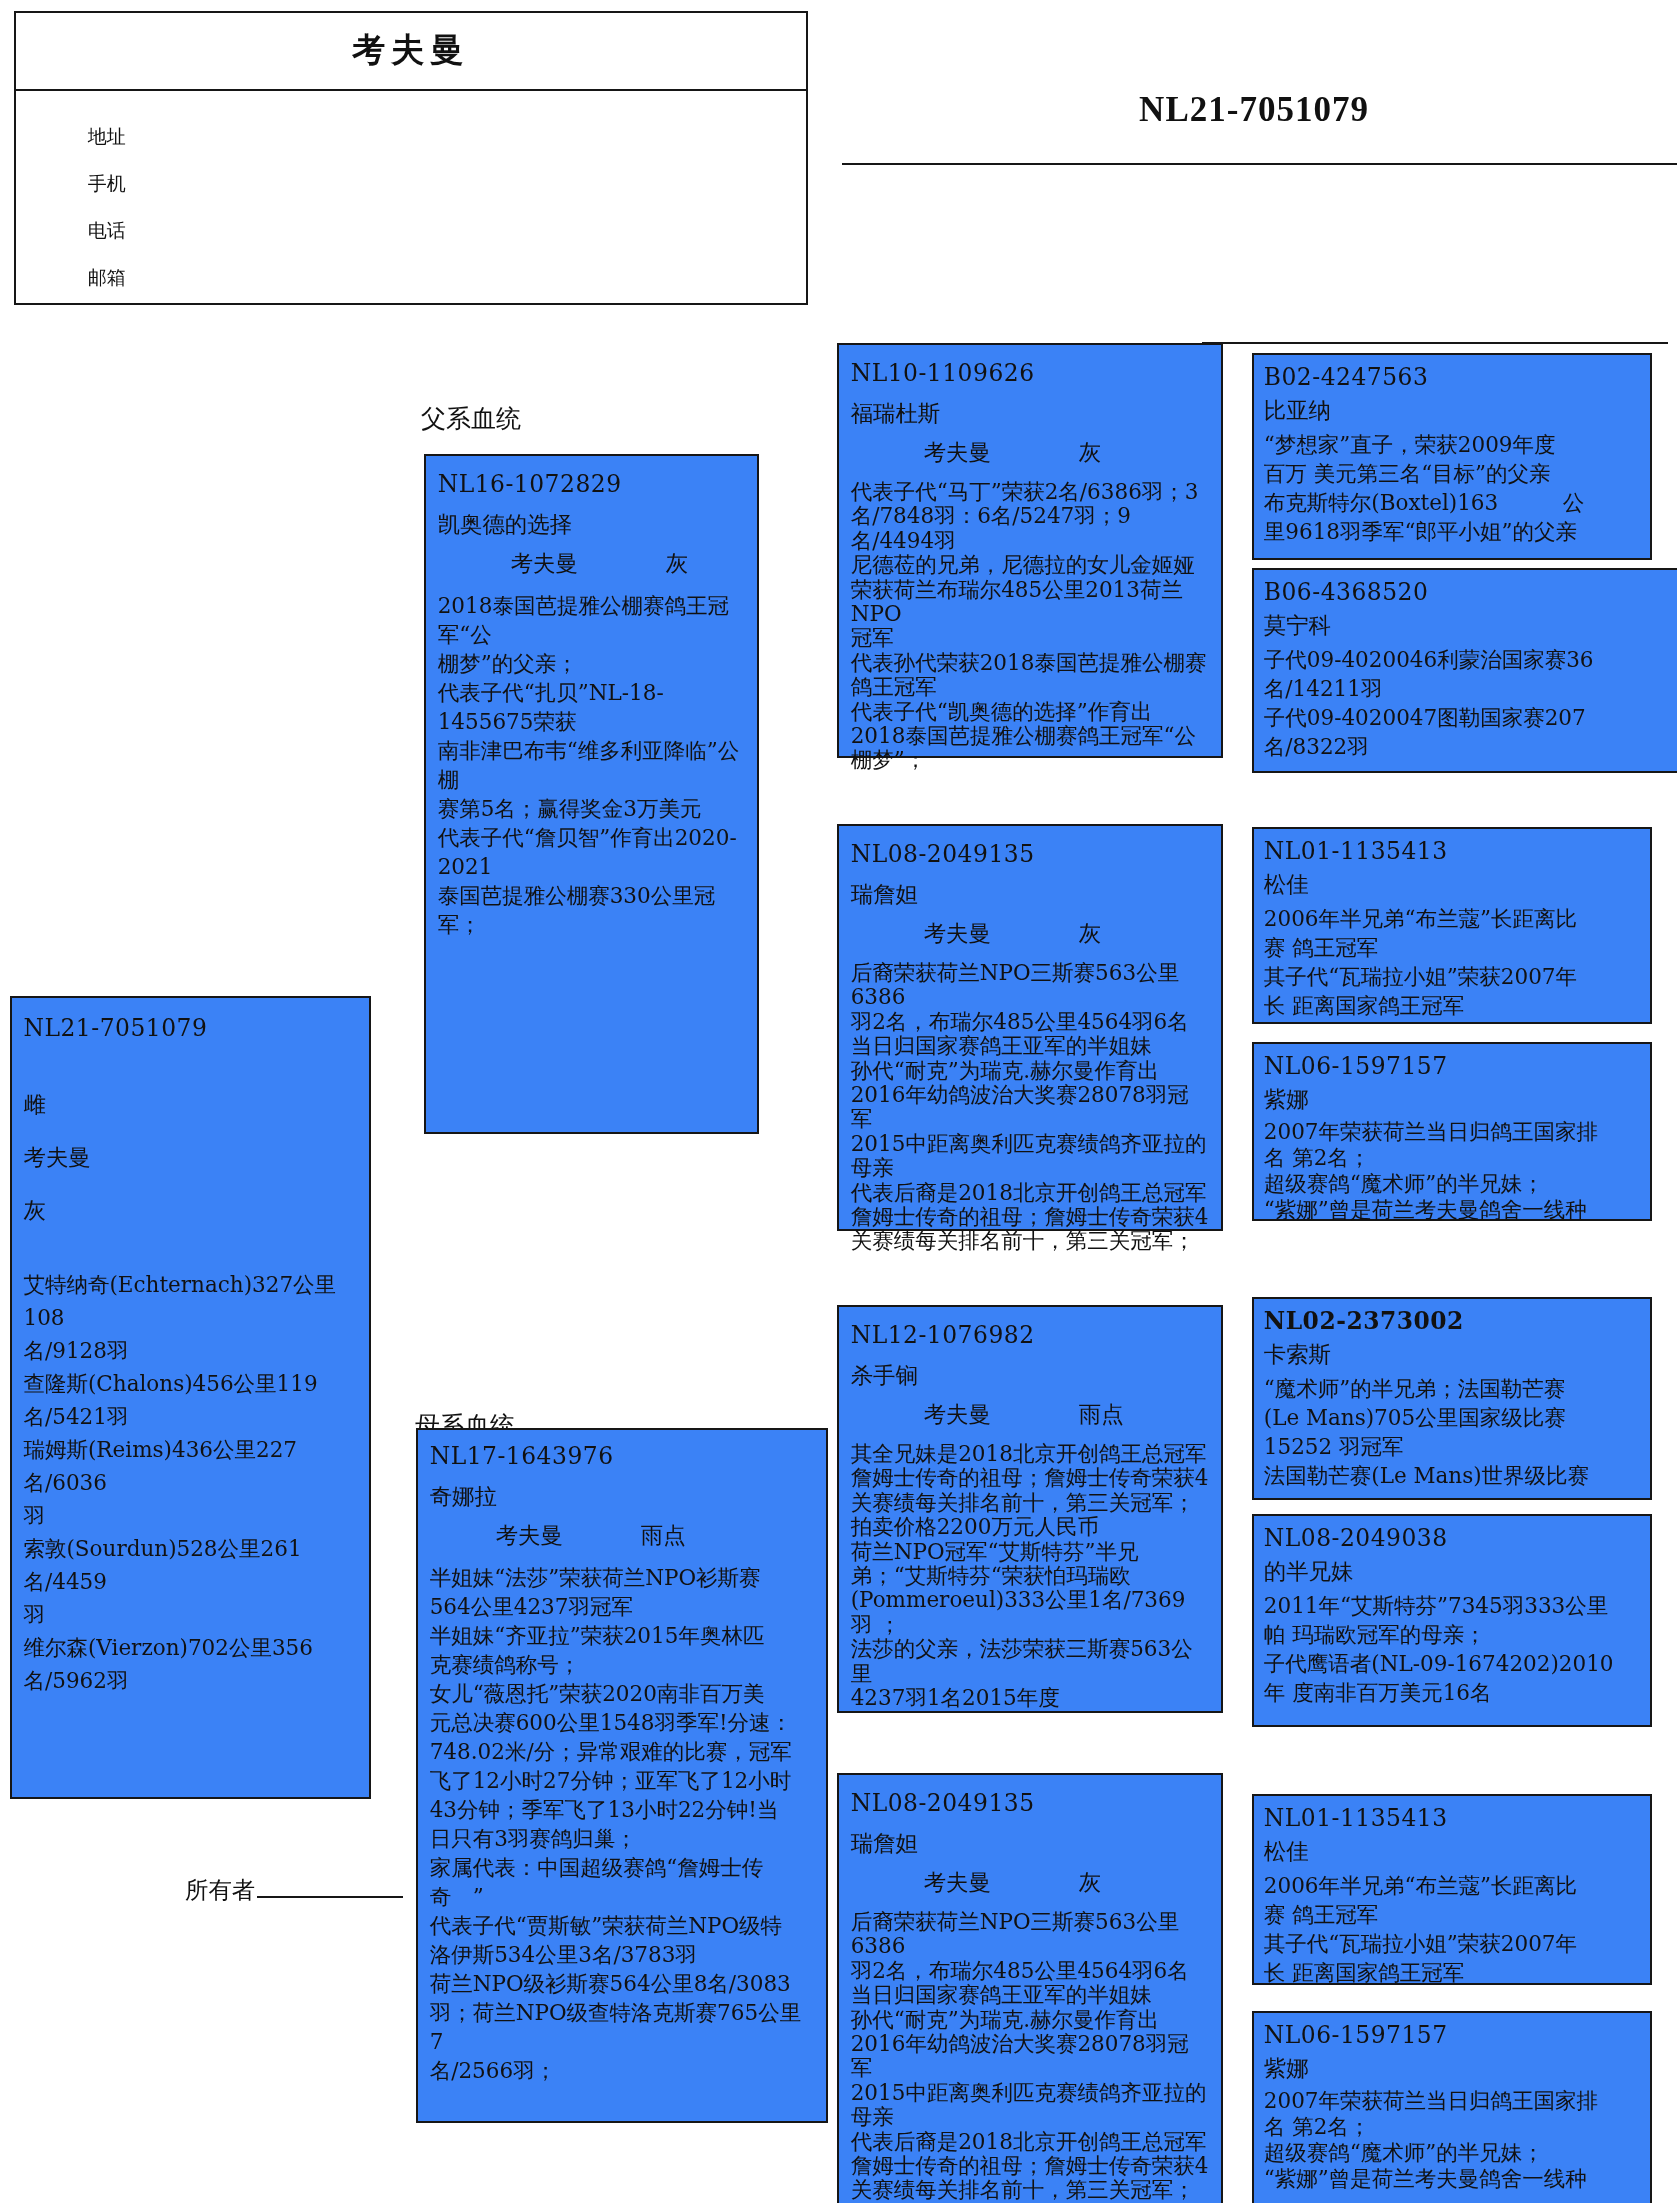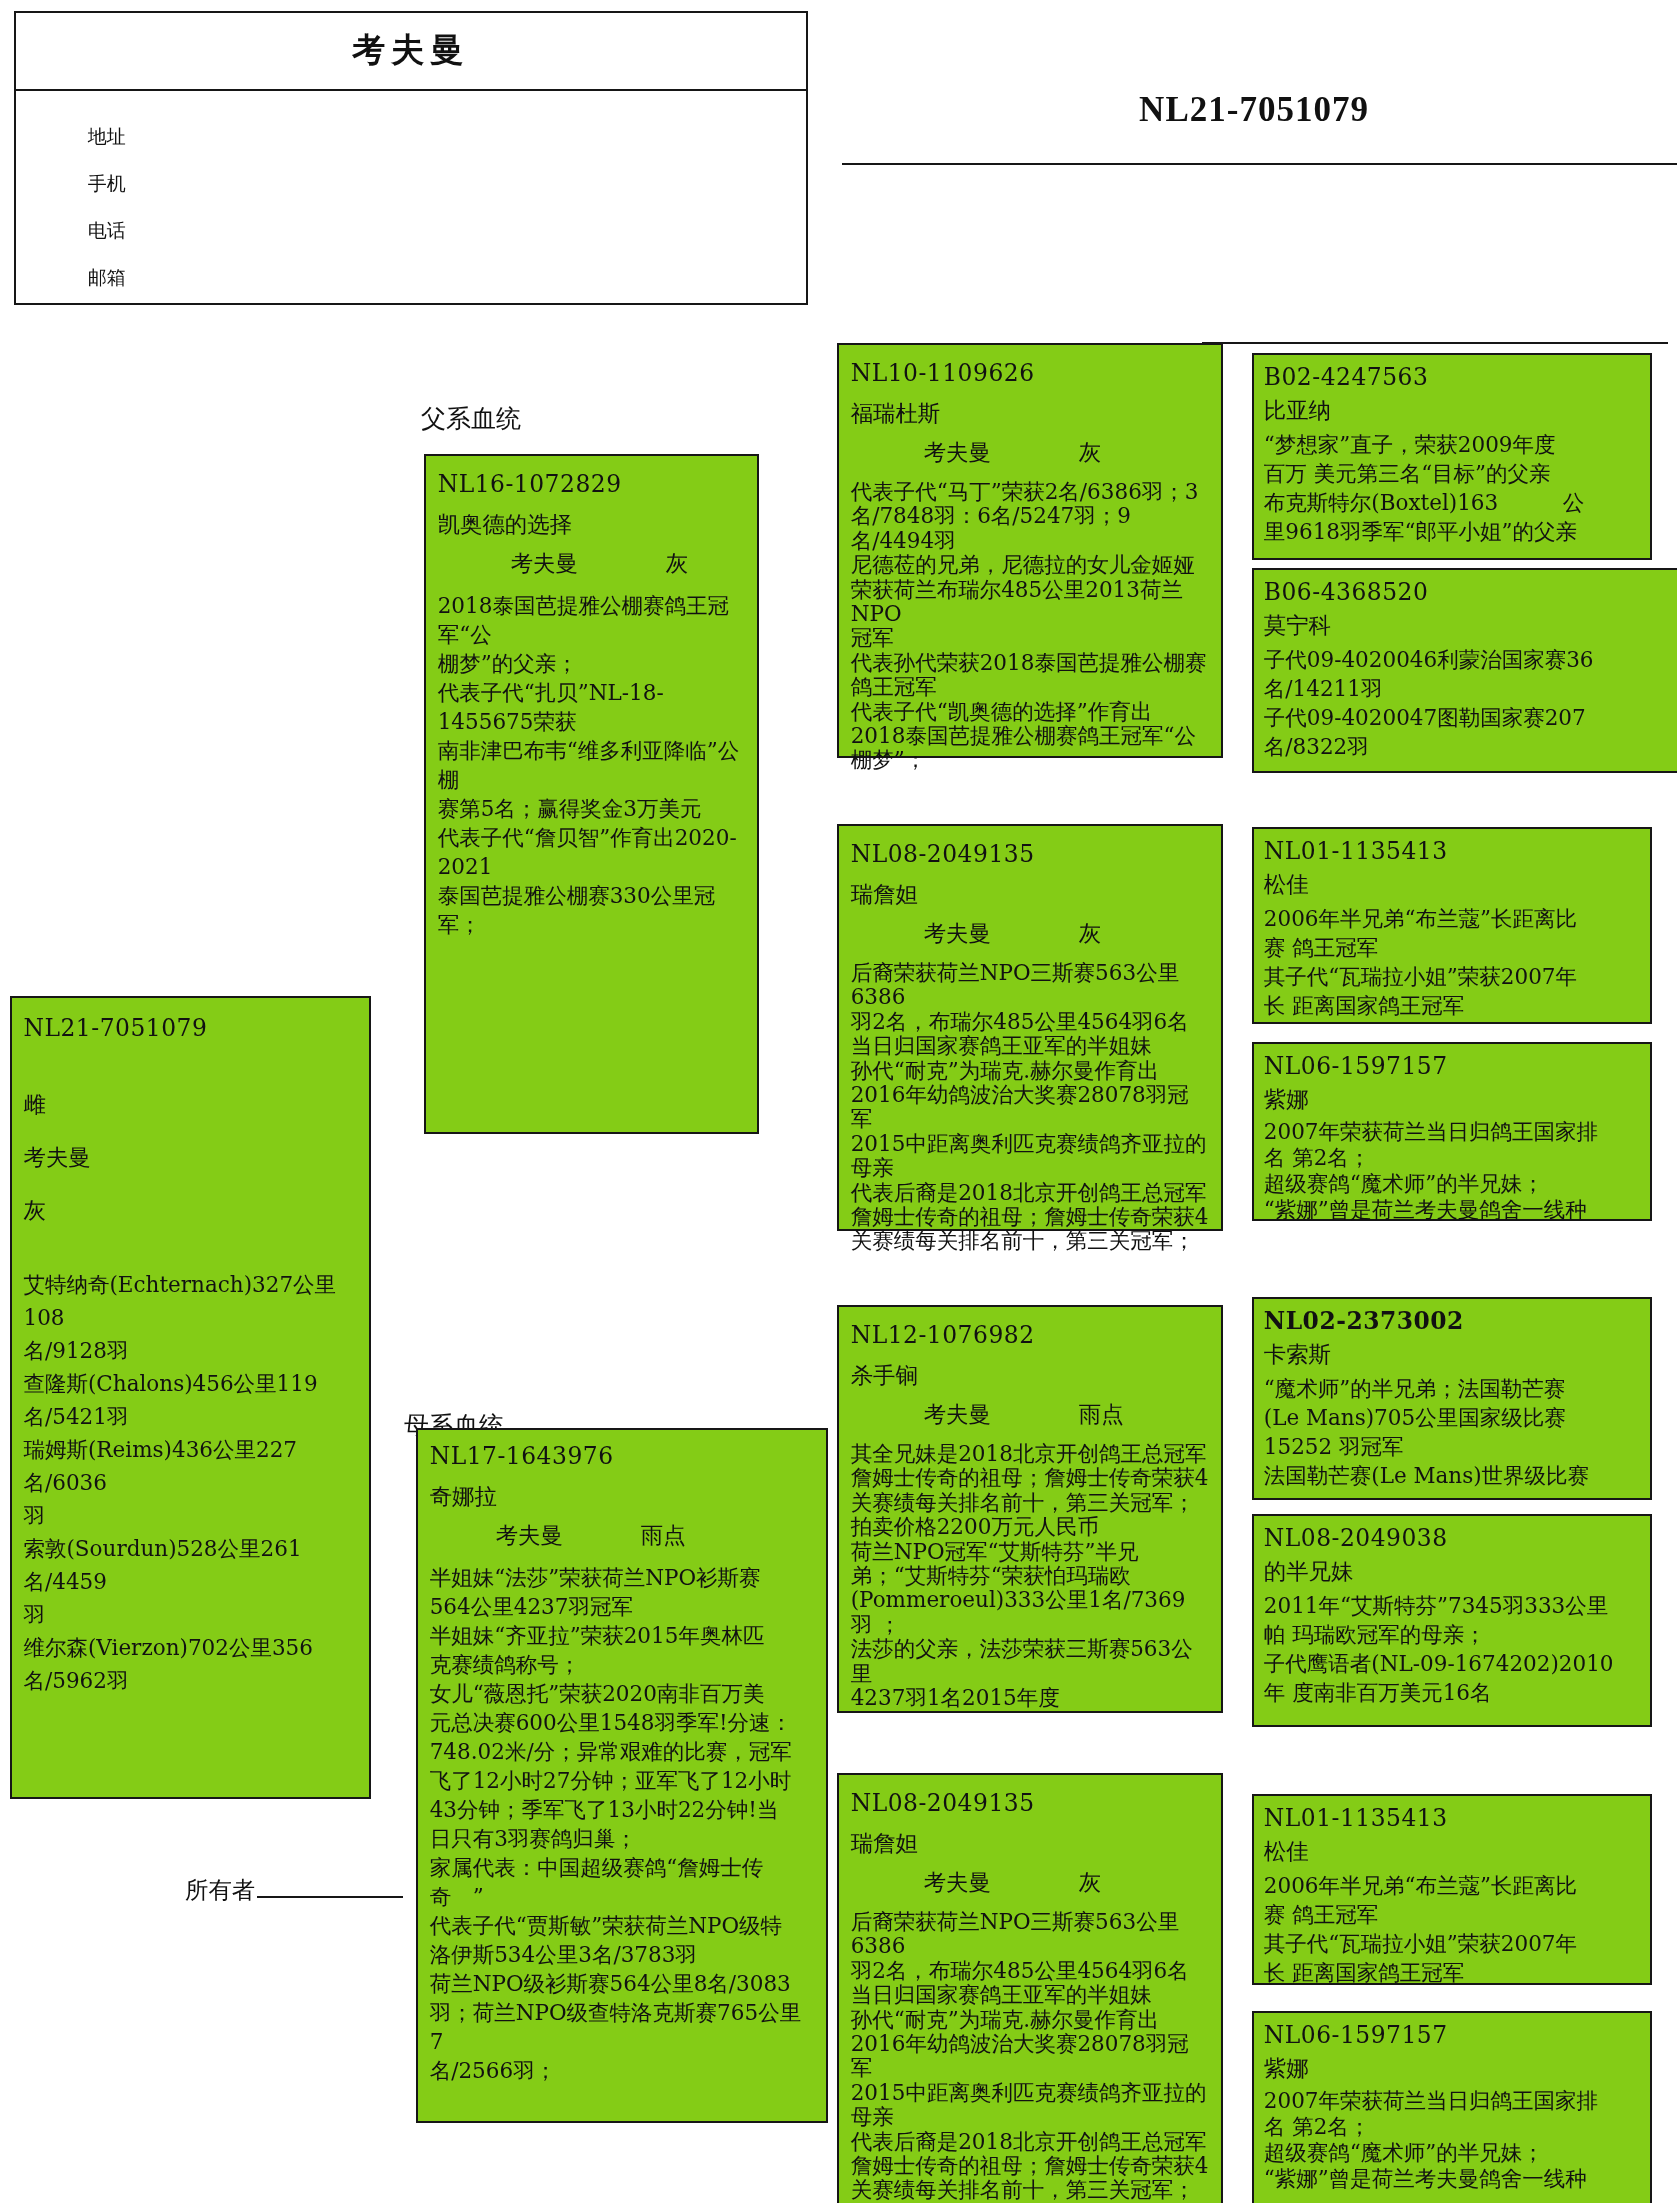--- a/index.html
+++ b/index.html
@@ -1,19 +1,19 @@
 <!DOCTYPE html>
 <html><head>
 <meta charset="utf-8">
 <style>
   html,body{margin:0;padding:0;background:#e8e8e8;}
   #page{position:relative;width:1677px;height:2203px;background:#ffffff;
         font-family:"DejaVu Serif","Liberation Serif",serif;color:#111;overflow:hidden;}
   .abs{position:absolute;box-sizing:border-box;}
-  .box{position:absolute;box-sizing:border-box;border:2px solid #161616;background:#84cc16;
+  .box{position:absolute;box-sizing:border-box;border:2px solid #161616;background:#3b82f6;
        padding:15.6px 11.7px;font-size:21.5px;line-height:24.4px;}
   .box .ring{font-size:23.4px;line-height:25px;letter-spacing:0.5px;margin-bottom:15.6px;white-space:nowrap;}
   .box .name{font-size:22.4px;line-height:25px;margin-bottom:13.7px;}
   .strainline{display:flex;gap:88px;padding-left:73px;font-size:22.4px;margin-bottom:15.6px;white-space:nowrap;}
   .desc{white-space:pre-wrap;line-height:24.4px;}
   .col4 .desc,.wide .desc{line-height:29px;}
   .father-box .desc,.mother-box .desc{line-height:29px;}
   .col4{display:flex;flex-direction:column;padding:9.8px 9.8px;}
   .col4 .ring{margin-bottom:7.8px;}
   .col4 .name{margin-bottom:7.8px;}
@@ -56,21 +56,21 @@
       <div>电话</div>
       <div>邮箱</div>
     </div>
   </div>
 
   <div class="abs hdr-ring">NL21-7051079</div>
   <div class="rule" style="left:842px;top:163px;width:836px;"></div>
   <div class="rule" style="left:1202px;top:342px;width:466px;"></div>
 
   <div class="sec-label" style="left:421px;top:402px;">父系血统</div>
-  <div class="sec-label" style="left:404px;top:1409px;font-family:Liberation Serif, serif;">母系血统</div>
+  <div class="sec-label" style="left:415px;top:1409px;font-family:Liberation Serif, serif;">母系血统</div>
 
   <div class="box subject-box">
     <div class="ring">NL21-7051079</div>
     <div class="sx">雌</div>
     <div class="st">考夫曼</div>
     <div class="cl">灰</div>
     <div class="desc">艾特纳奇(Echternach)327公里108
 名/9128羽
 查隆斯(Chalons)456公里119
 名/5421羽

